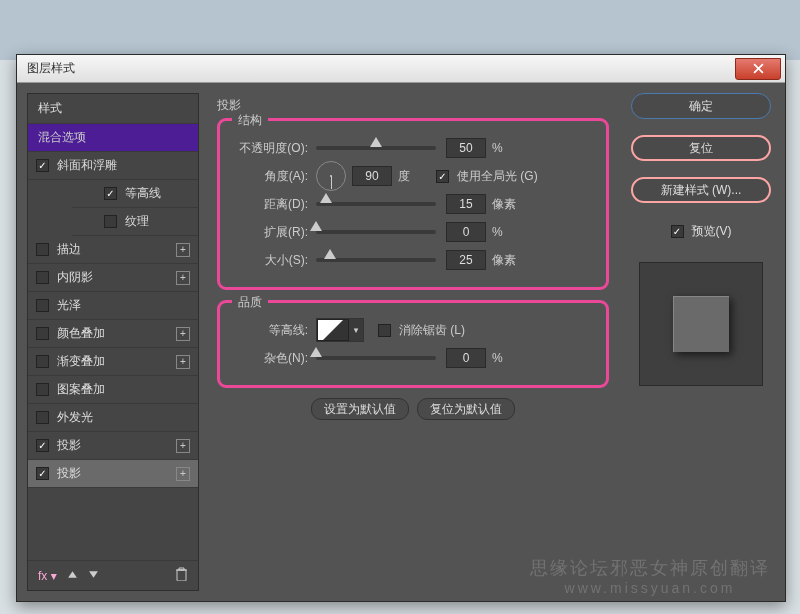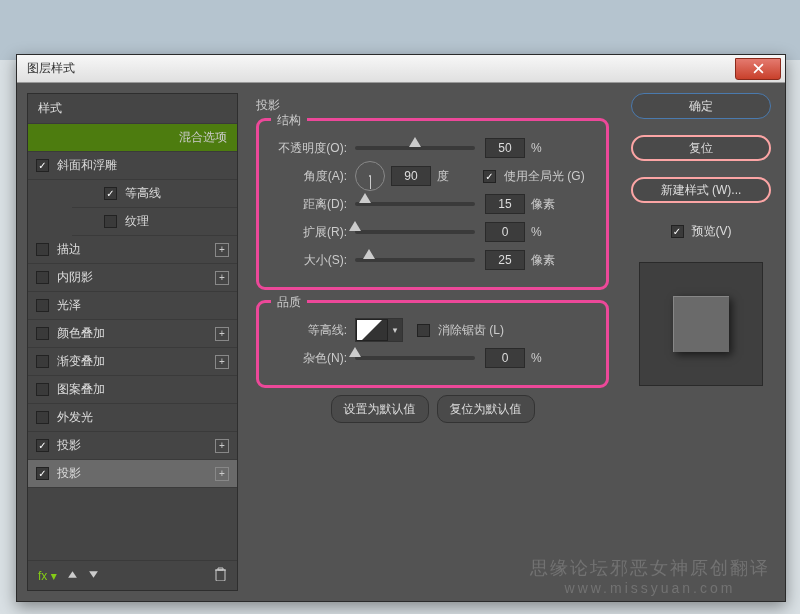--- a/index.html
+++ b/index.html
@@ -2,31 +2,31 @@
 <html><head>
 <meta charset="utf-8">
 <style>
 * { margin: 0; padding: 0; box-sizing: border-box; font-family: "Microsoft YaHei", sans-serif; }
 body { background: linear-gradient(to bottom, #b5c4cf 0%, #b5c4cf 60px, #d9e0e4 60px, #d9e0e4 100%); width: 800px; height: 614px; position: relative; }
 .dialog { position: absolute; left: 16px; top: 54px; width: 770px; height: 548px; background: #535353; border: 1px solid #2a2a2a; box-shadow: 0 5px 15px rgba(0,0,0,0.4); }
 .titlebar { height: 28px; background: linear-gradient(to bottom, #f7f7f7, #e0e0e0); display: flex; align-items: center; justify-content: space-between; padding: 0 0 0 10px; border-bottom: 1px solid #999; }
 .titlebar-text { font-size: 12px; color: #333; }
 .close-btn { width: 46px; height: 22px; background: linear-gradient(to bottom, #e47a6f, #c8402b); border: 1px solid #8a2a1c; border-radius: 0 0 3px 3px; color: #fff; display: flex; align-items: center; justify-content: center; font-size: 12px; margin-right: 4px; cursor: pointer; }
 .content { display: flex; height: calc(100% - 28px); padding: 10px; gap: 10px; }
-.sidebar { width: 211px; background: #454545; border: 1px solid #2e2e2e; display: flex; flex-direction: column; }
+.sidebar { width: 172px; background: #454545; border: 1px solid #2e2e2e; display: flex; flex-direction: column; }
 .sidebar-header { padding: 6px 10px; font-size: 12px; color: #ddd; border-bottom: 1px solid #3a3a3a; }
-.sidebar-sub { padding: 5px 10px; font-size: 12px; color: #ccc; background: #4d7c0f; border-bottom: 1px solid #3a3a3a; text-align: right; }
+.sidebar-sub { padding: 5px 10px; font-size: 12px; color: #ccc; background: #4c1d95; border-bottom: 1px solid #3a3a3a; }
 .style-item { display: flex; align-items: center; padding: 5px 8px; font-size: 12px; color: #ddd; border-bottom: 1px solid #3a3a3a; position: relative; }
 .style-item.indent { padding-left: 32px; margin-left: 44px; }
 .style-item.selected { background: #6a6a6a; }
 .style-item .add-icon { position: absolute; right: 8px; width: 14px; height: 14px; border: 1px solid #888; display: flex; align-items: center; justify-content: center; color: #ccc; font-size: 10px; line-height: 1; }
 .checkbox { width: 13px; height: 13px; margin-right: 8px; background: #3a3a3a; border: 1px solid #222; display: inline-flex; align-items: center; justify-content: center; flex-shrink: 0; }
 .checkbox.checked::after { content: '✓'; color: #fff; font-size: 10px; }
 .sidebar-spacer { flex: 1; }
-.sidebar-footer { display: flex; align-items: center; padding: 6px 10px; gap: 10px; border-top: 1px solid #3a3a3a; font-size: 12px; color: #84cc16; }
+.sidebar-footer { display: flex; align-items: center; padding: 6px 10px; gap: 10px; border-top: 1px solid #3a3a3a; font-size: 12px; color: #f9a8d4; }
 .sidebar-footer .trash { margin-left: auto; }
 .main-panel { flex: 1; background: #535353; padding: 0 8px; color: #ccc; font-size: 12px; }
 .main-title { padding: 4px 0; font-size: 12px; }
 .group { border: 3px solid #ec4899; border-radius: 9px; padding: 10px 12px; margin-bottom: 10px; position: relative; }
 .group-title { position: absolute; top: -9px; left: 12px; background: #535353; padding: 0 6px; font-size: 12px; }
 .row { display: flex; align-items: center; margin: 6px 0; height: 22px; }
 .row-label { width: 76px; text-align: right; margin-right: 8px; }
 .slider { flex: 1; height: 4px; background: #3a3a3a; position: relative; margin-right: 10px; border-radius: 2px; max-width: 120px; }
 .slider-thumb { position: absolute; top: -5px; width: 12px; height: 12px; background: #ccc; transform: translateX(-50%); }
 .slider-thumb::before{content:'';position:absolute;left:0;top:0;border-left:6px solid transparent;border-right:6px solid transparent;border-bottom:10px solid #ccc;top:-4px;left:0;width:0;height:0;}
@@ -35,30 +35,30 @@
 .unit { margin-left: 6px; width: 30px; }
 .select { width: 110px; height: 20px; background: #3c3c3c; border: 1px solid #2a2a2a; color: #ddd; display: flex; align-items: center; padding: 0 6px; position: relative; }
 .select::after { content: '▾'; position: absolute; right: 5px; color: #ccc; }
 .color-swatch { width: 32px; height: 20px; background: #8a4a55; border: 1px solid #222; margin-left: 6px; }
 .angle-dial { width: 30px; height: 30px; border: 1px solid #888; border-radius: 50%; position: relative; margin-right: 6px; }
 .angle-dial::after { content: ''; position: absolute; left: 50%; top: 50%; width: 1px; height: 13px; background: #ccc; transform-origin: top; transform: rotate(0deg); }
 .angle-dial::before { content: ''; position: absolute; left: 50%; top: 50%; width: 2px; height: 2px; background: #ccc; border-radius: 50%; transform: translate(-50%,-50%);}
 .contour-swatch { width: 32px; height: 22px; background: linear-gradient(135deg, #fff 49%, #333 51%); border: 1px solid #222; }
 .contour-wrap { display: flex; border: 1px solid #333; }
 .contour-dd { width: 14px; background: #3a3a3a; display:flex; align-items:center; justify-content:center; color:#ccc; font-size:9px;}
-.btn-small { height: 28px; padding: 0 12px; background: #4a4a4a; border: 1px solid #333; border-radius: 10px; color: #ddd; font-size: 12px; display: inline-flex; align-items: center; }
+.btn-small { height: 22px; padding: 0 12px; background: #4a4a4a; border: 1px solid #333; border-radius: 10px; color: #ddd; font-size: 12px; display: inline-flex; align-items: center; }
 .right-panel { width: 148px; display: flex; flex-direction: column; gap: 16px; align-items: center; }
 .btn-main { width: 140px; height: 26px; border: 2px solid #fca5a5; border-radius: 13px; background: #4a4a4a; color: #ddd; font-size: 12px; display: flex; align-items: center; justify-content: center; }
 .btn-main.primary { border: 1px solid #4a7aae; }
 .preview-check { display: flex; align-items: center; font-size: 12px; color: #ddd; margin-top: 4px; text-align: center; }
 .preview-box { width: 124px; height: 124px; background: #3f3f3f; border: 1px solid #2a2a2a; margin-top: 6px; display: flex; align-items: center; justify-content: center; }
 .preview-inner { width: 56px; height: 56px; background: #6a6a6a; box-shadow: 3px 3px 8px rgba(0,0,0,0.6), inset 1px 1px 0 rgba(255,255,255,0.2); }
 .watermark { position: absolute; right: 30px; bottom: 18px; text-align: center; color: rgba(140,140,140,0.55); font-size: 18px; pointer-events: none; letter-spacing: 2px; font-weight: 300;}
 .watermark .line2 { font-size: 14px; letter-spacing: 3px; }
-.inline-check { display: flex; align-items: center; margin-left: 16px; }
+.inline-check { display: flex; align-items: center; margin-left: 8px; }
 .center-row { justify-content: center; gap: 8px; }
 svg.arrow{width:11px;height:11px;}
 </style>
 </head>
 <body>
 
 <div class="dialog">
   <div class="titlebar">
     <span class="titlebar-text">图层样式</span>
     <div class="close-btn">

